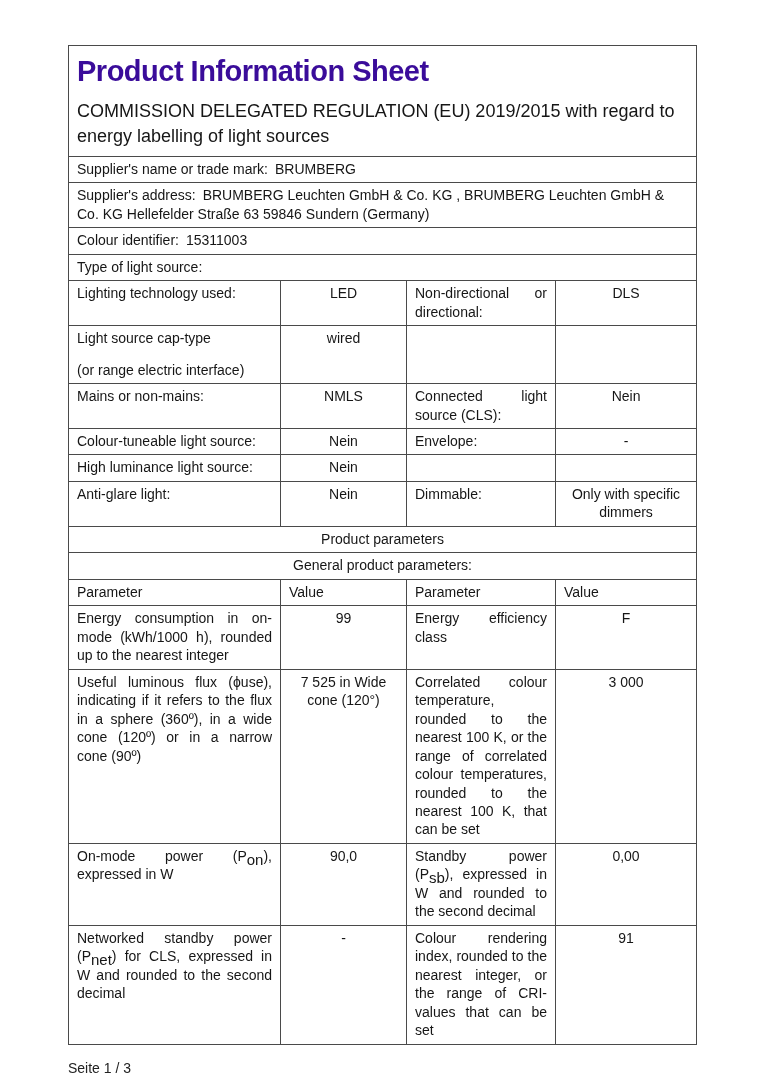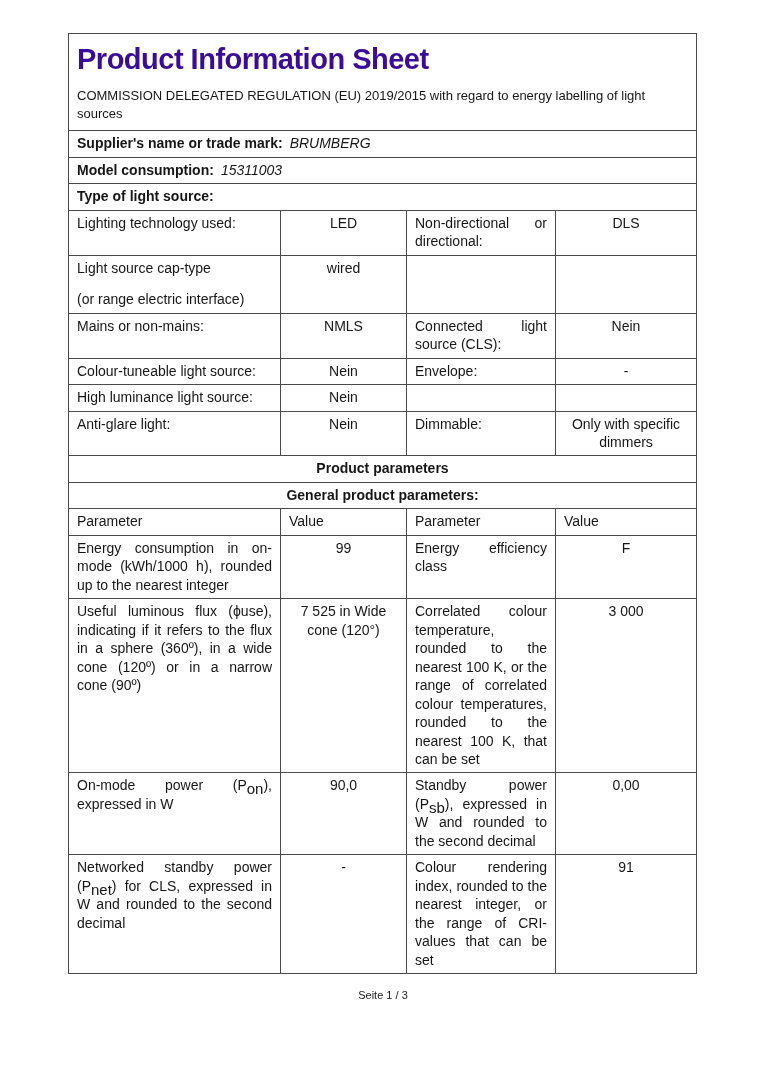--- a/index.html
+++ b/index.html
@@ -9,56 +9,56 @@
     background: #ffffff;
     font-family: "Liberation Sans", sans-serif;
     color: #161616;
   }
   .canvas { position: relative; width: 764px; height: 1080px; overflow: hidden; }
 
   table.doc {
     border-collapse: collapse;
     table-layout: fixed;
     width: 628px;
-    margin: 33px 0 0 68px;
+    margin: 45px 0 0 68px;
   }
   table.doc td {
     border: 1px solid #4a4a4a;
     padding: 3px 8px 4px 8px;
     vertical-align: top;
     font-size: 14px;
     line-height: 1.32;
     overflow: hidden;
   }
   .title-cell { padding: 6px 8px 8px 8px !important; }
   .doc-title {
     color: #3a0c9a;
     font-size: 29px;
     font-weight: bold;
     letter-spacing: -0.5px;
     margin: 0 0 9px 0;
   }
-  .regulation { font-size: 13px; line-height: 1.35; }
+  .regulation { font-size: 18px; line-height: 1.35; }
 
-  .b { font-weight: bold; }
+  .b { font-weight: normal; }
   .center { text-align: center; }
   .justify { text-align: justify; text-justify: inter-word; }
   .label-row { font-size: 14.5px; }
-  .label-row .val { margin-left: 7px; font-weight: normal; font-style: italic; }
+  .label-row .val { margin-left: 7px; font-weight: normal; }
   .section-head { font-size: 14.5px; }
 
   .para2 { margin-top: 13px; }
 
   sub { font-size: 15px; line-height: 0; }
 
   .footer {
     width: 630px;
     margin: 15px 0 0 68px;
-    text-align: center;
-    font-size: 11px;
+    text-align: left;
+    font-size: 14px;
     color: #222;
   }
 </style>
 </head>
 <body>
 
 <div class="canvas">
 
   <table class="doc">
     <colgroup>
@@ -75,24 +75,29 @@
           <div class="regulation">COMMISSION DELEGATED REGULATION (EU) 2019/2015 with regard to energy labelling of light sources</div>
         </td>
       </tr>
 
       <tr>
         <td colspan="4" class="label-row">
           <span class="b">Supplier's name or trade mark:</span><span class="val">BRUMBERG</span>
         </td>
       </tr>
 
+      <tr>
+        <td colspan="4" class="label-row">
+          <span class="b">Supplier's address:</span><span class="val">BRUMBERG Leuchten GmbH &amp; Co. KG , BRUMBERG Leuchten GmbH &amp; Co. KG Hellefelder Straße 63 59846 Sundern (Germany)</span>
+        </td>
+      </tr>
 
       <tr>
         <td colspan="4" class="label-row">
-          <span class="b">Model consumption:</span><span class="val">15311003</span>
+          <span class="b">Colour identifier:</span><span class="val">15311003</span>
         </td>
       </tr>
 
       <tr>
         <td colspan="4" class="b section-head">Type of light source:</td>
       </tr>
 
       <tr>
         <td>Lighting technology used:</td>
         <td class="center">LED</td>

